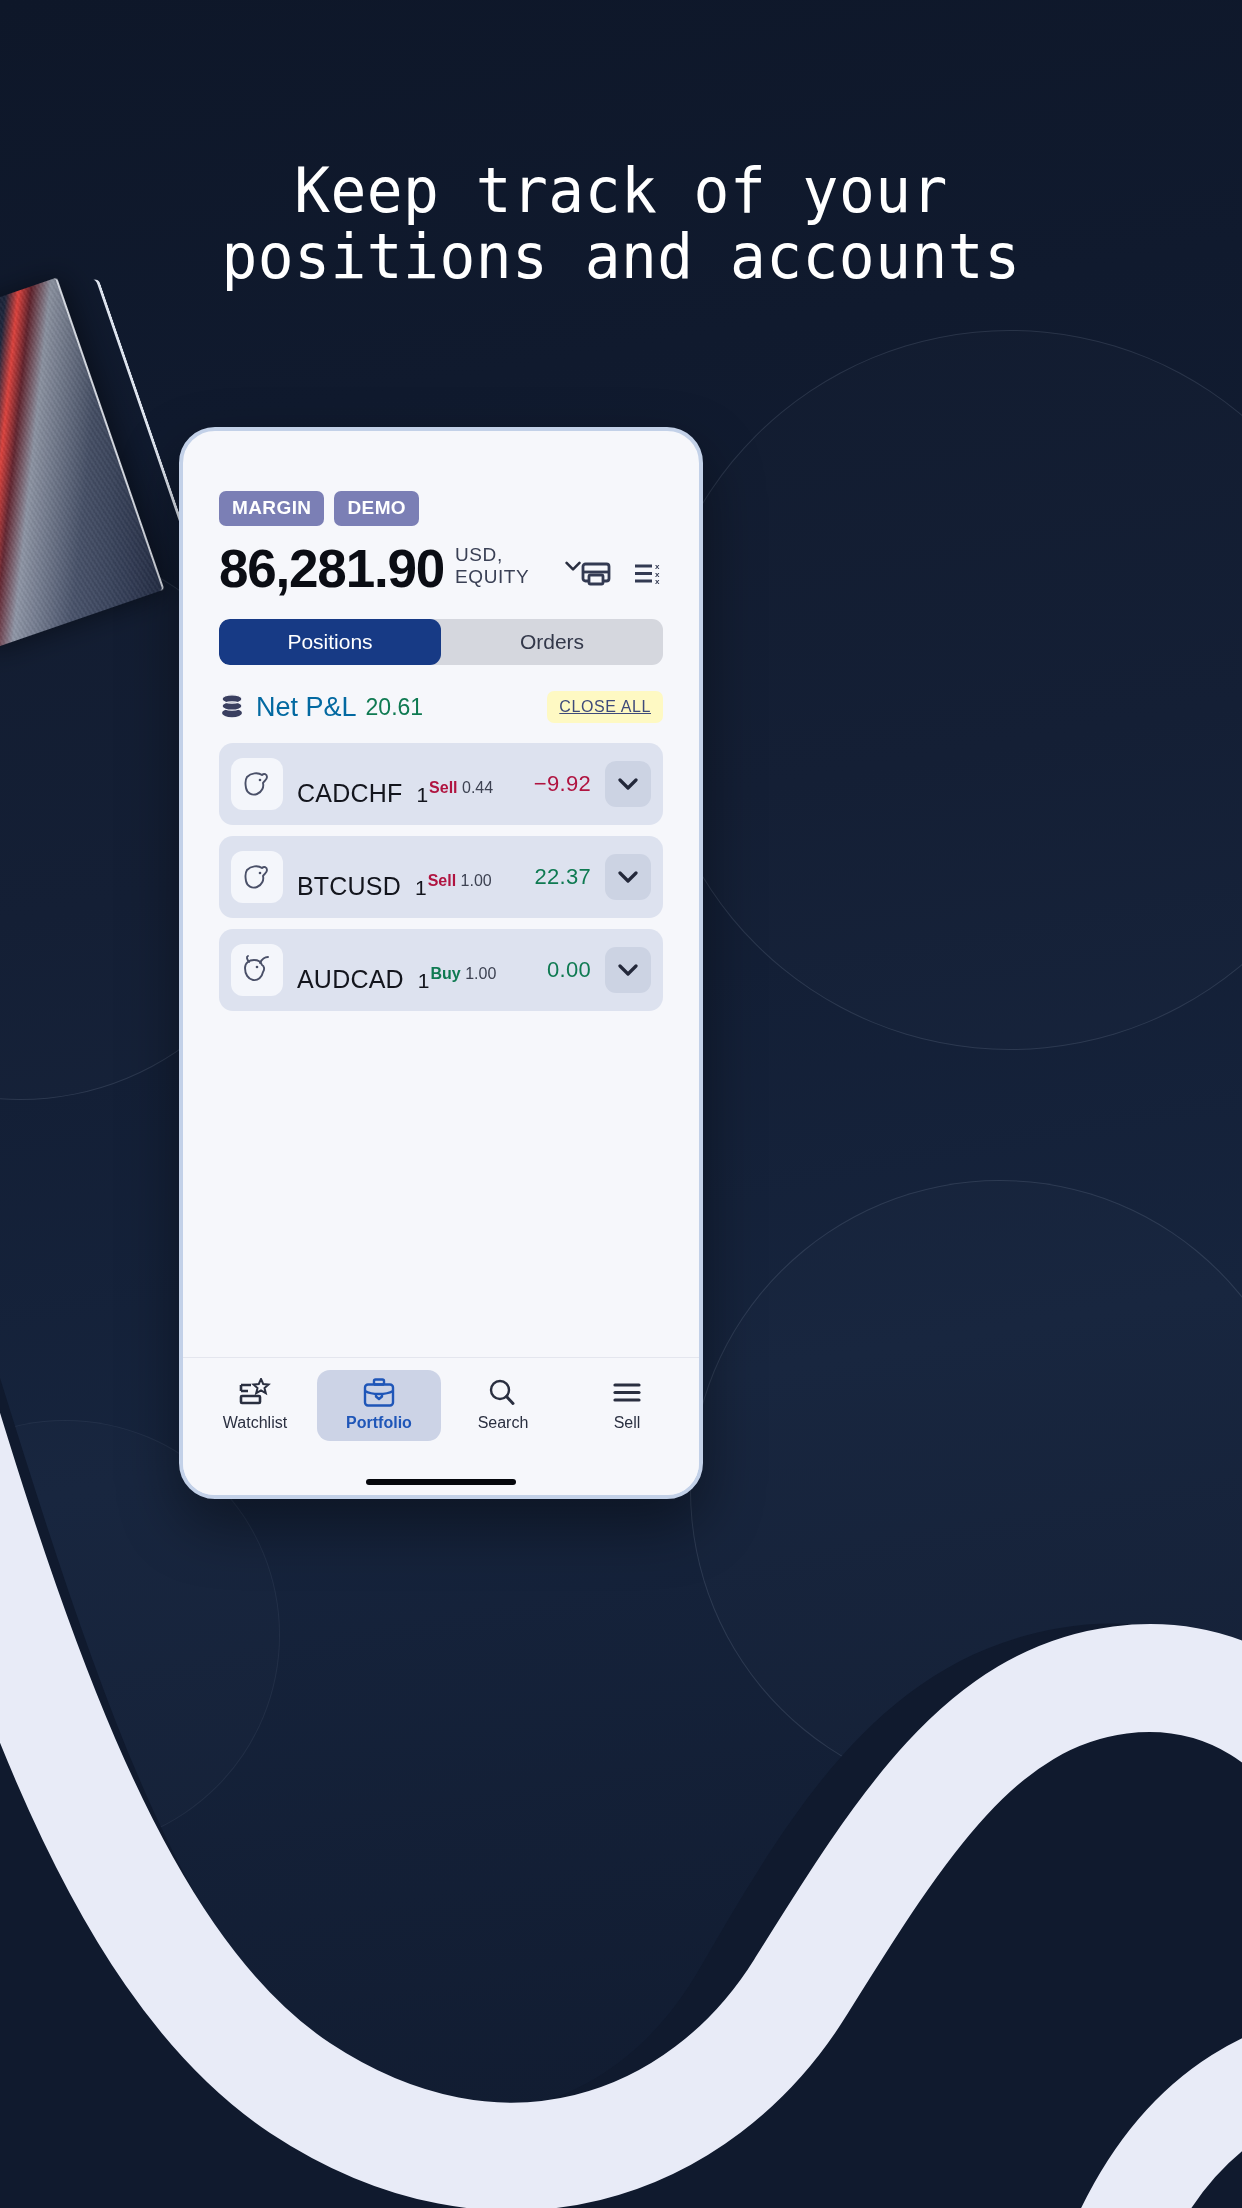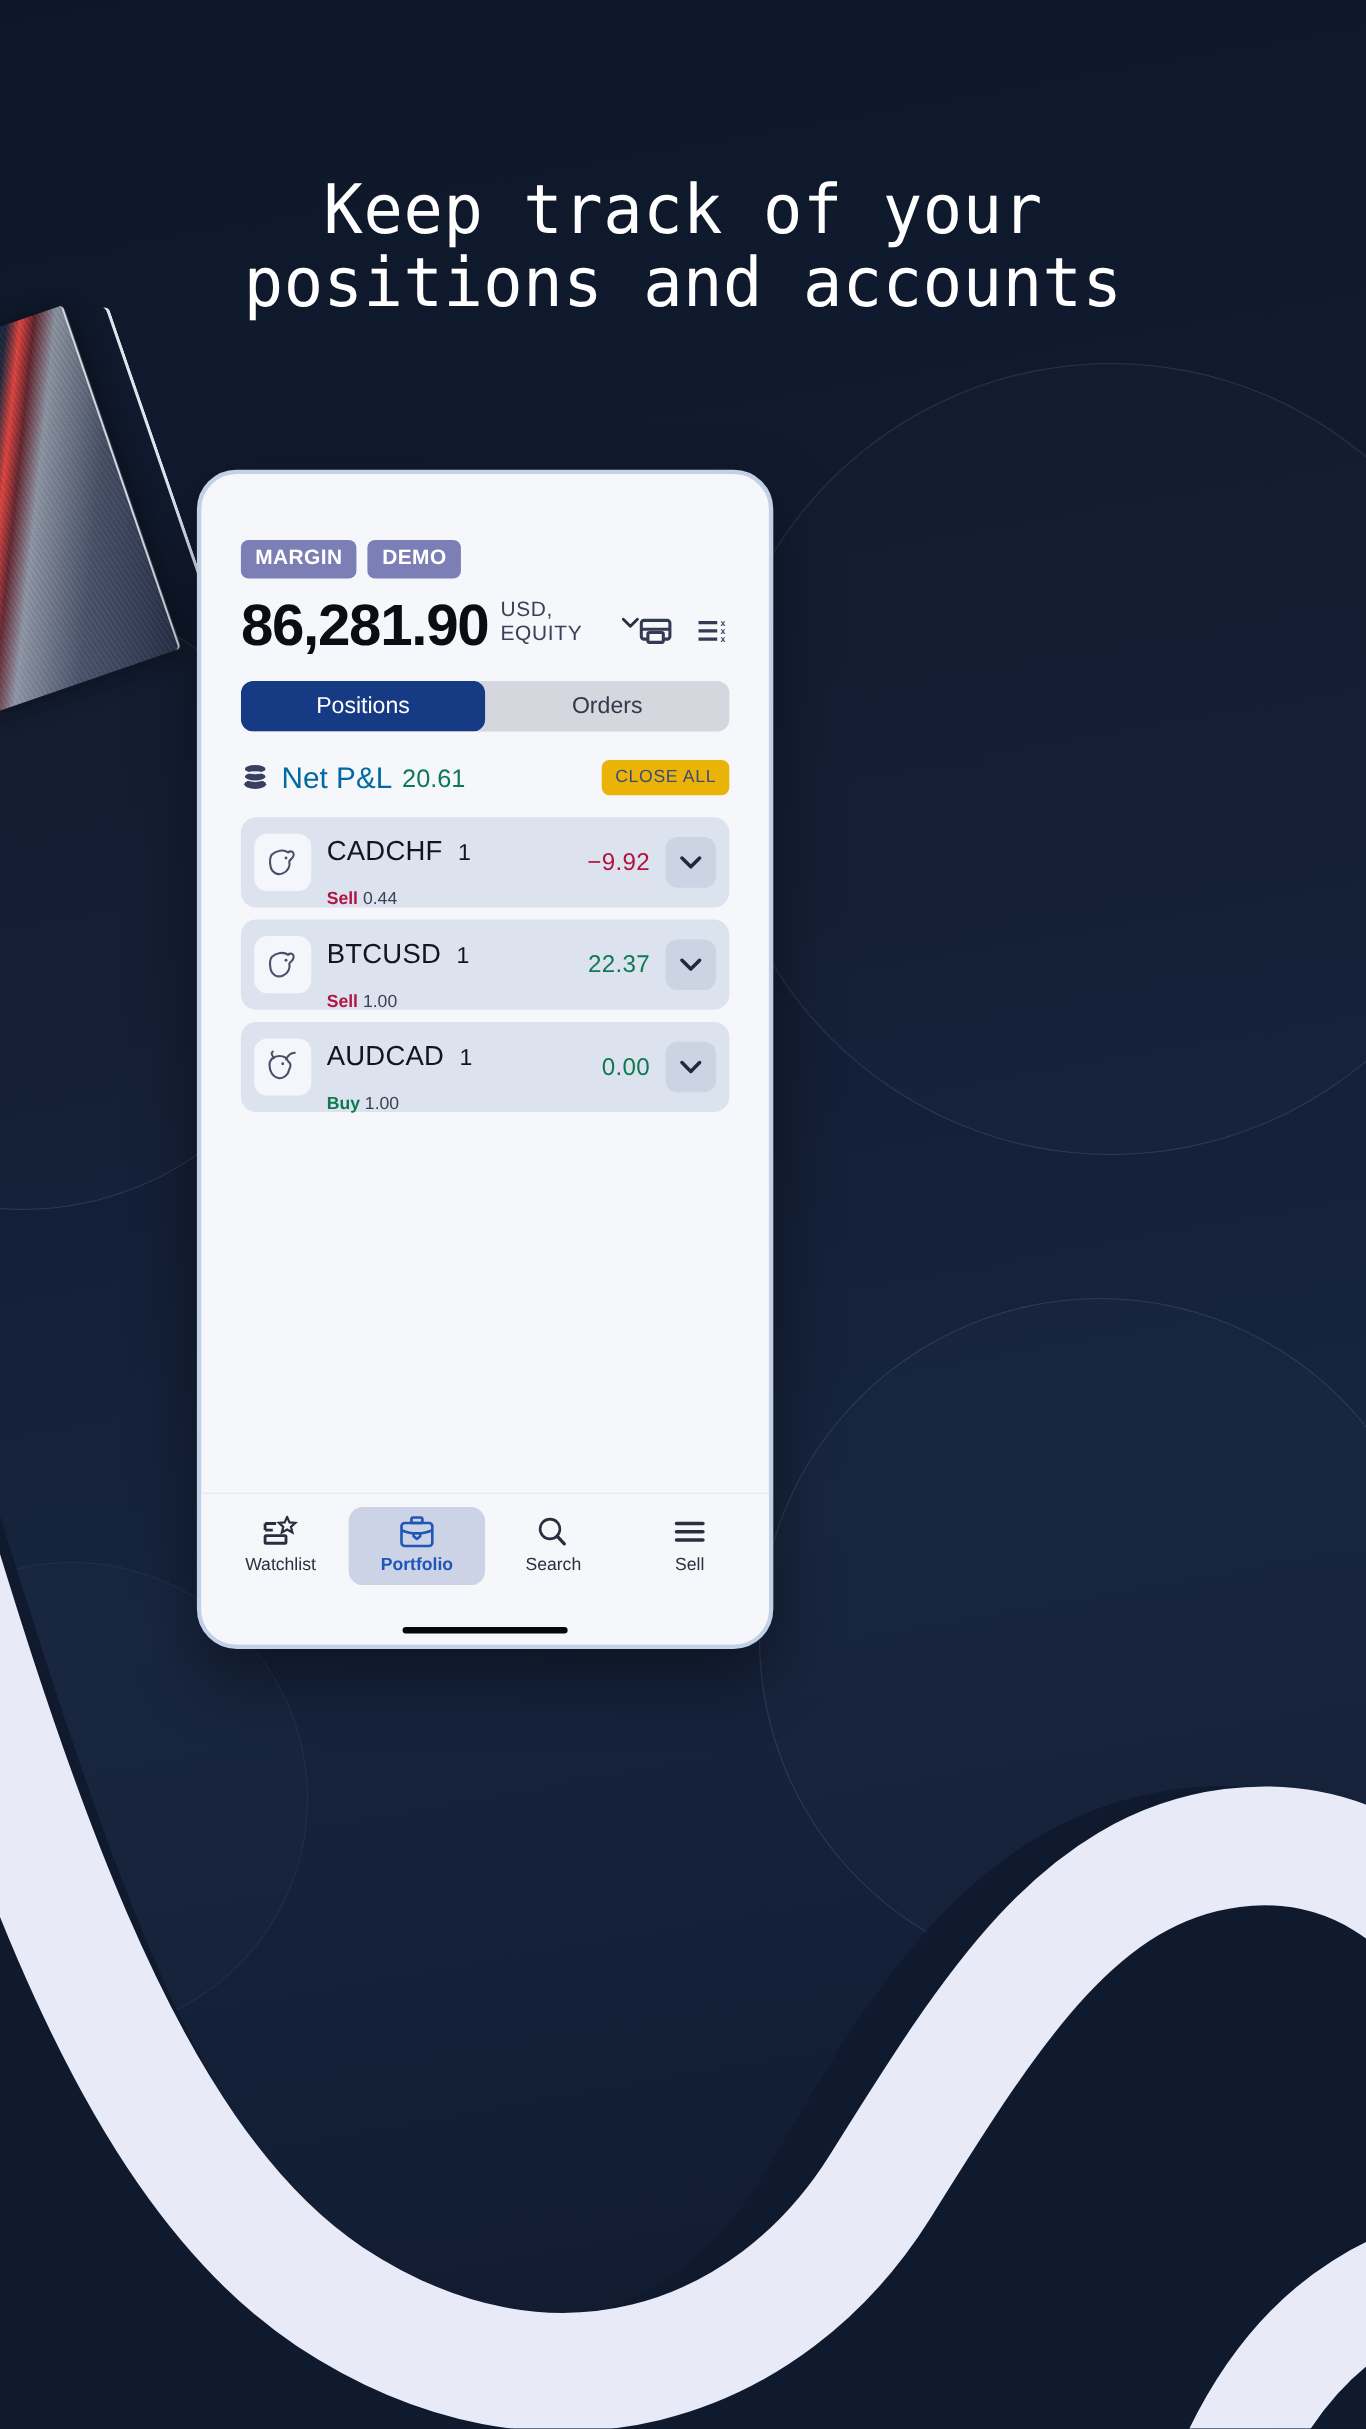--- a/index.html
+++ b/index.html
@@ -128,44 +128,45 @@
     font-size:21px; color:#33384a;
     border-radius:11px;
   }
   .tab.active { background:#173a85; color:#ffffff; font-weight:400; }
 
   .pl-row { display:flex; align-items:center; margin-top:20px; height:44px; }
   .pl-label { font-size:27px; color:#0369a1; margin-left:11px; }
   .pl-value { font-size:23px; color:#0f7a52; margin-left:9px; }
   .close-all {
     margin-left:auto;
-    background:#eab308;
+    background:#fef9c3;
     color:#3e4a7a;
     font-size:16px;
     letter-spacing:0.6px;
     padding:7px 12px;
     border-radius:7px;
+    text-decoration:underline;
   }
 
   .rows { margin-top:14px; display:flex; flex-direction:column; gap:11px; }
   .row {
     background:#dde2ef;
     border-radius:14px;
     height:82px;
     display:flex; align-items:center;
     padding:0 12px 0 12px;
   }
   .row-icon {
     width:52px; height:52px;
     background:#f4f6fb;
     border-radius:12px;
     display:flex; align-items:center; justify-content:center;
     flex:0 0 auto;
   }
-  .row-mid { margin-left:14px; display:flex; flex-direction:column; gap:20px;margin-top:18px; }
+  .row-mid { margin-left:14px; display:flex; flex-direction:row; gap:1px;margin-top:18px; }
   .row-top { display:flex; align-items:baseline; gap:14px; }
   .sym { font-size:25px; color:#13151d; letter-spacing:0.2px; }
   .cnt { font-size:21px; color:#13151d; }
   .row-sub { font-size:16px; color:#3d4252; }
   .side-sell { color:#b01440; font-weight:700; }
   .side-buy { color:#0f7a52; font-weight:700; }
   .pnl { margin-left:auto; font-size:22px; letter-spacing:0.3px; }
   .pnl.neg { color:#b01440; }
   .pnl.pos { color:#0f7a52; }
   .chev-btn {

